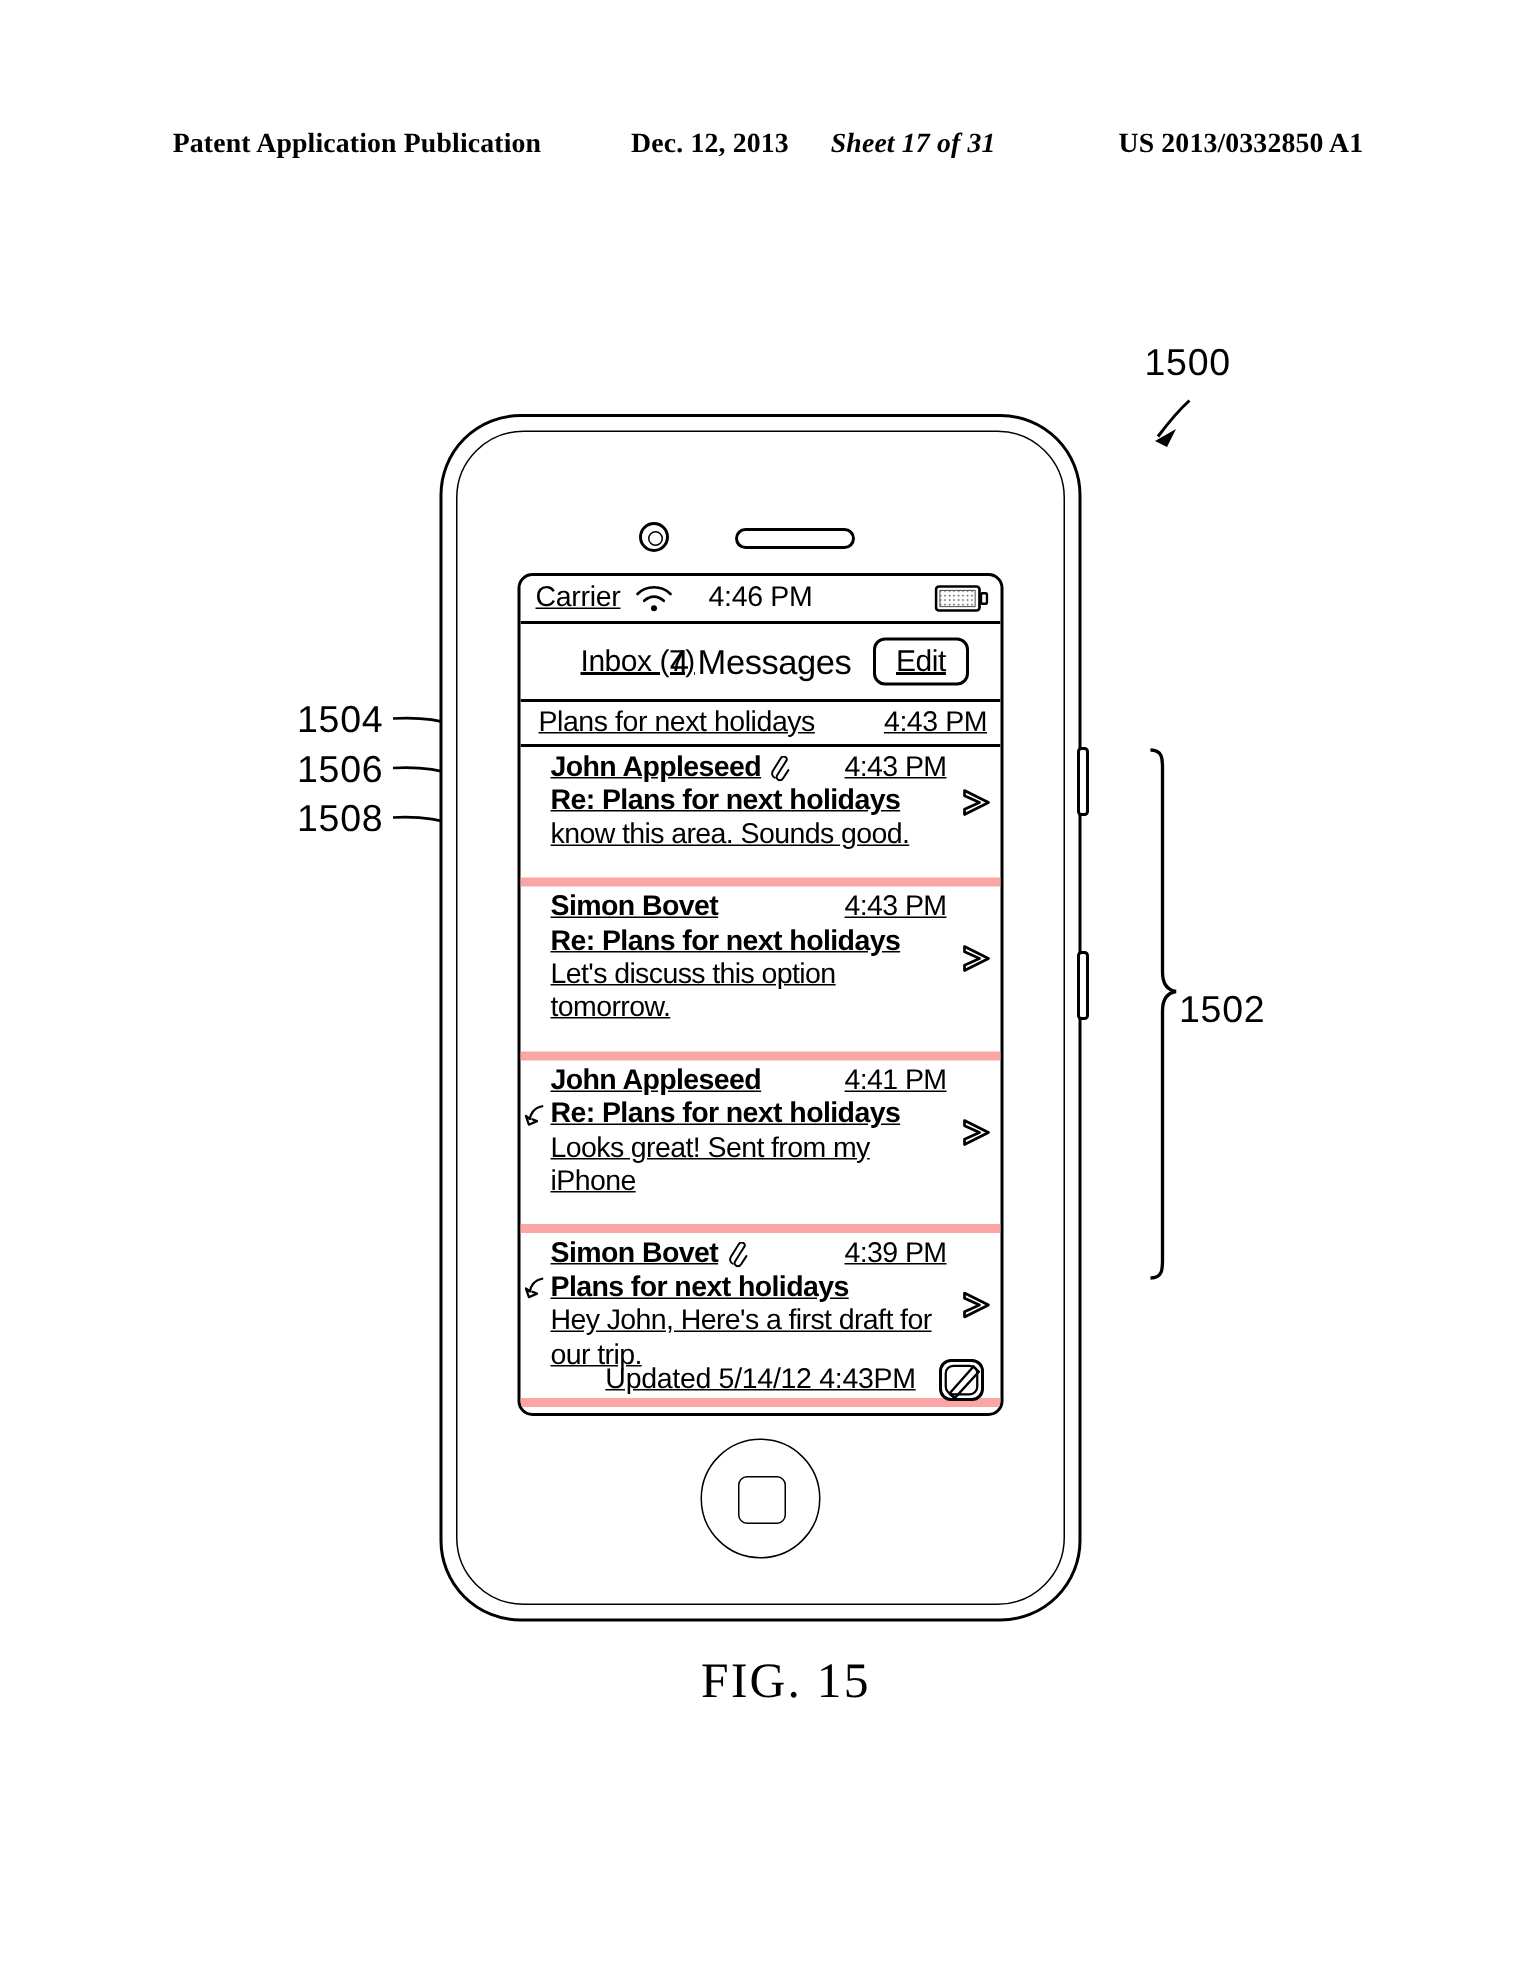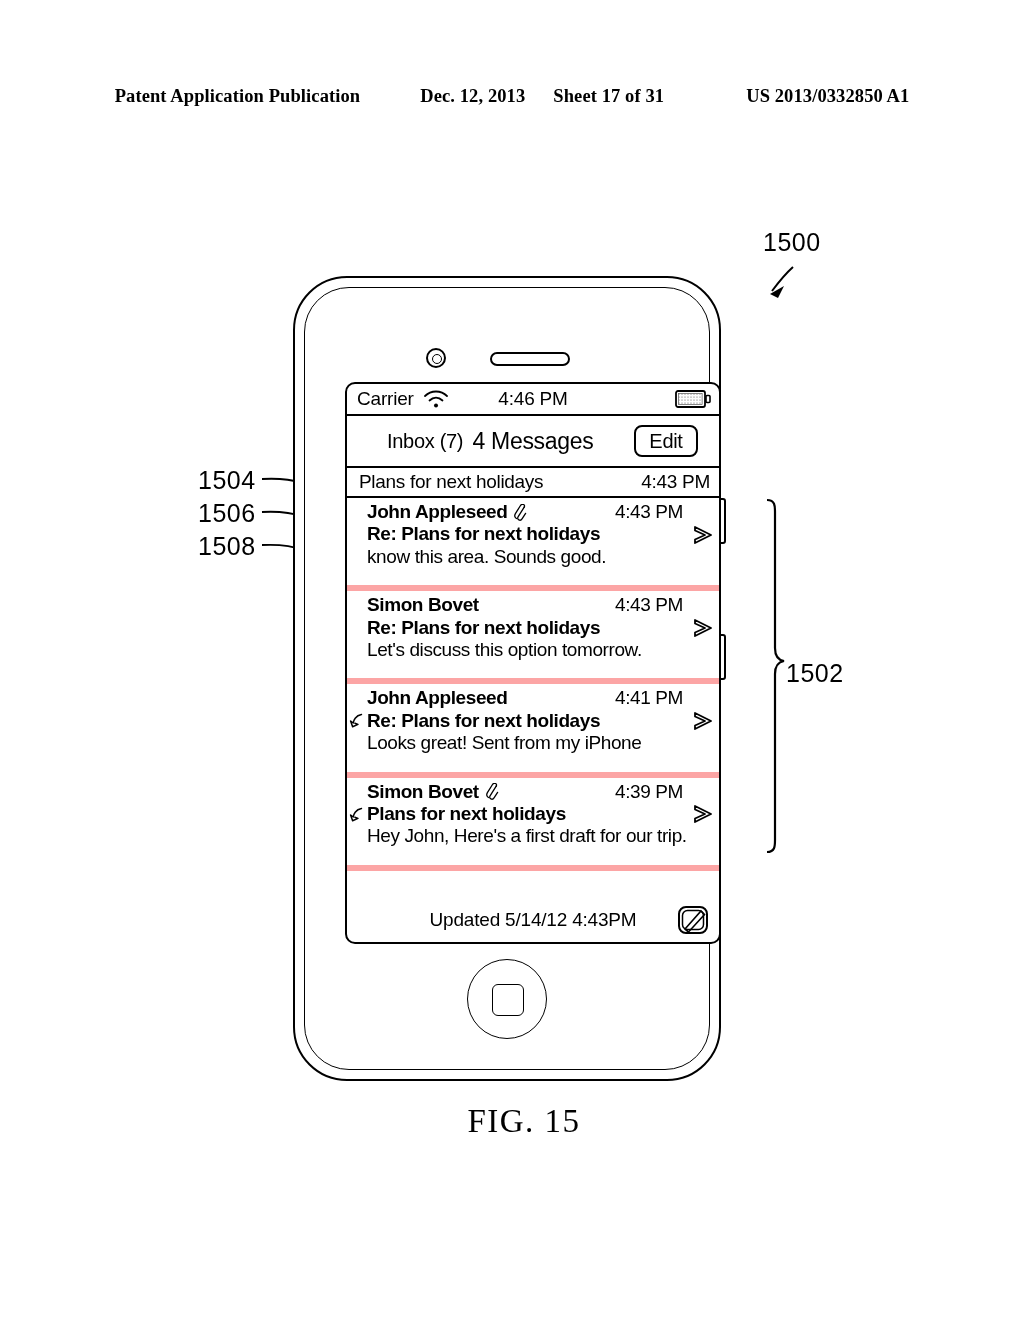--- a/index.html
+++ b/index.html
@@ -24,21 +24,21 @@
     align-items: baseline;
     font-family: "Liberation Serif", serif;
     font-weight: bold;
     font-size: 18.5px;
     letter-spacing: 0.1px;
     white-space: nowrap;
     gap: 20px;
   }
   #patent-header .ph-pub { margin-right: 40px; }
   #patent-header .ph-date { margin-right: 8px; }
-  #patent-header .ph-sheet { margin-right: 62px; }
+  #patent-header .ph-sheet { margin-right: 62px; font-style: italic; }
 
   
   #fig-caption {
     position: absolute;
     top: 1103px; left: 12px; width: 1024px;
     text-align: center;
     font-family: "Liberation Serif", serif;
     font-size: 33px;
     letter-spacing: 1.5px;
   }
@@ -131,27 +131,28 @@
     border-radius: 3px;
     background: #fff;
   }
   #dev-btn-vol-up { top: 222px; height: 46px; }
   #dev-btn-vol-down { top: 358px; height: 46px; }
 
   
   #screen {
     position: absolute;
     top: 106px; left: 52px;
-    width: 376px; height: 562px;
+    width: 324px; height: 562px;
     border: 2.4px solid #000;
     border-radius: 10px;
     background: #fff;
     overflow: hidden;
     display: flex;
     flex-direction: column;
+    text-decoration: underline;
   }
 
   
   #status-bar {
     height: 32px;
     flex: 0 0 32px;
     border-bottom: 2px solid #000;
     display: flex;
     align-items: center;
     padding: 0 8px 0 10px;

